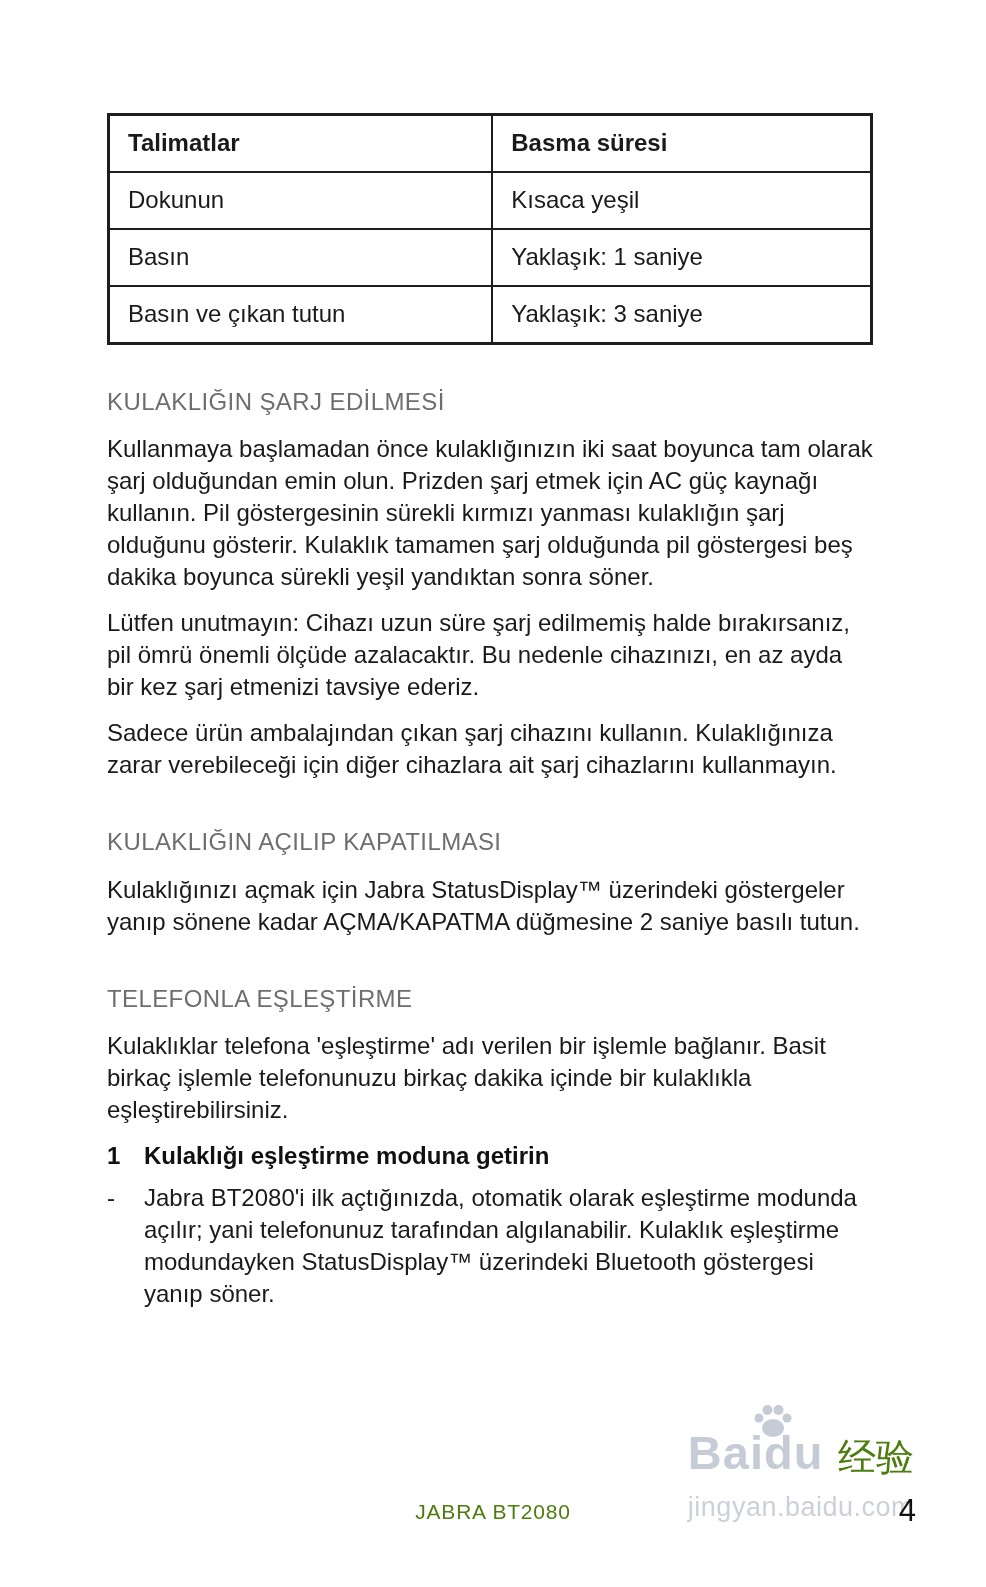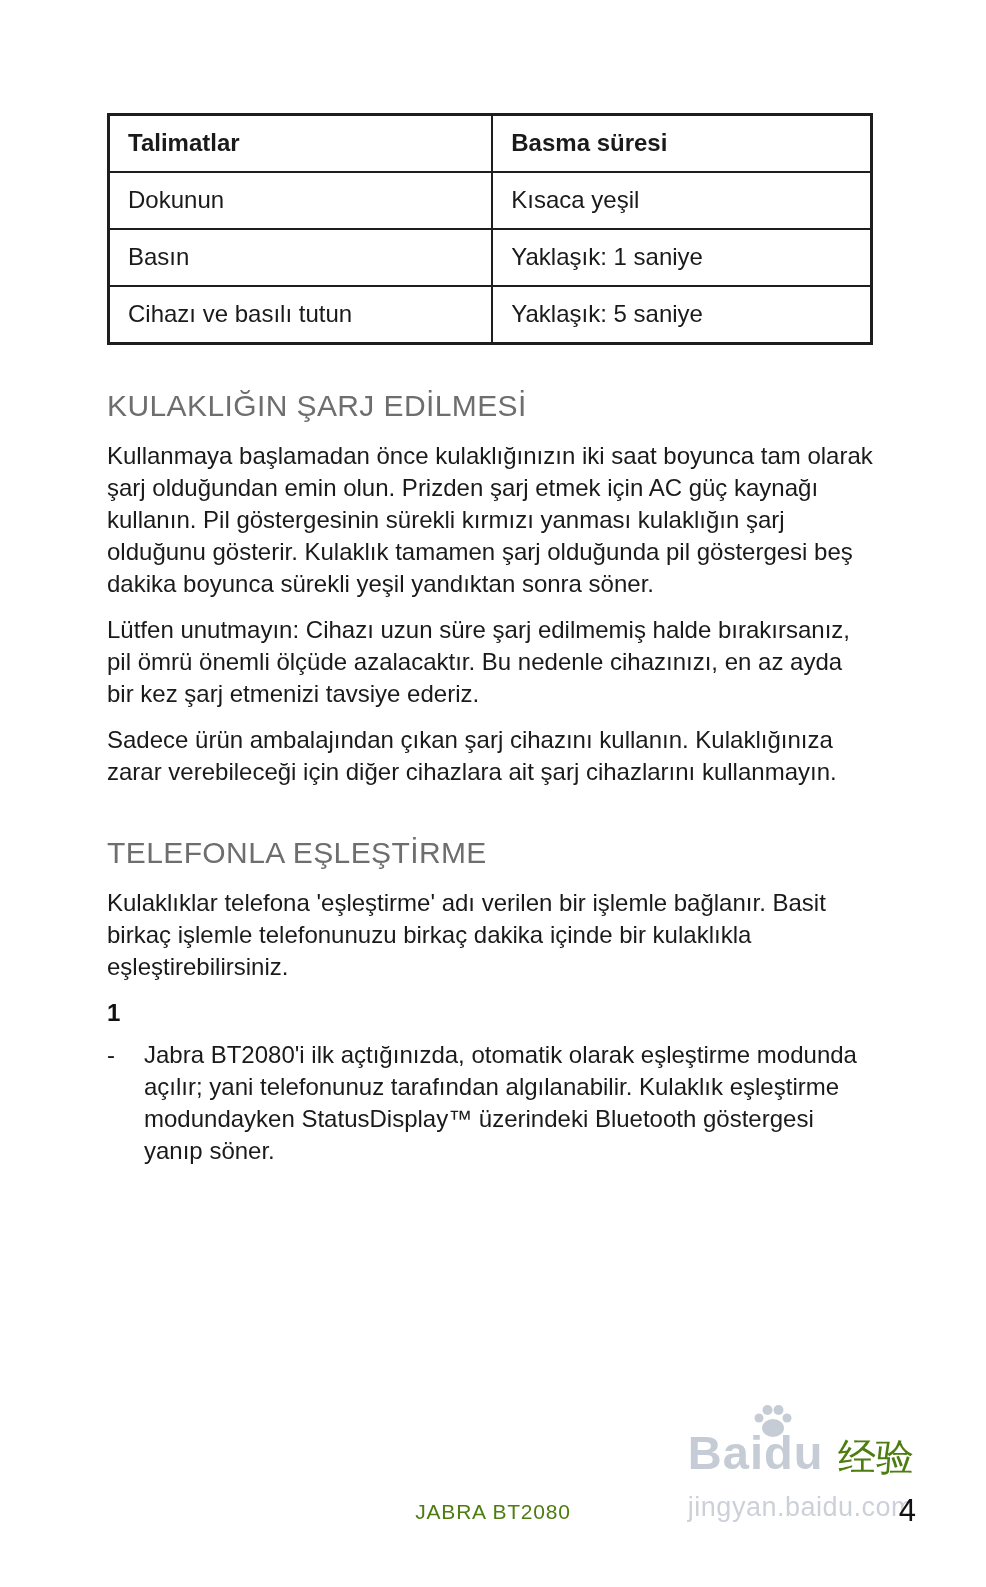--- a/index.html
+++ b/index.html
@@ -36,21 +36,21 @@
     padding: 13px 4px 14px 18px;
     font-weight: 400;
   }
   table.instr-table th {
     font-weight: 700;
   }
   table.instr-table .col1 { width: 50.3%; }
   table.instr-table .col2 { width: 49.7%; border-radius: 28px; }
   
   h2.section-heading {
-    font-size: 30px;
+    font-size: 24px;
     font-weight: 400;
     color: #6e6e6e;
     letter-spacing: 0.4px;
     margin: 48px 0 18px 0;
     line-height: 1.1;
   }
   h2.first {
     margin-top: 44px;
   }
   p.body-text {
@@ -158,40 +158,45 @@
       <tbody>
         <tr>
           <td>Dokunun</td>
           <td>Kısaca yeşil</td>
         </tr>
         <tr>
           <td>Basın</td>
           <td>Yaklaşık: 1 saniye</td>
         </tr>
         <tr>
-          <td>Cihazı ve basılı tutun</td>
-          <td>Yaklaşık: 5 saniye</td>
+          <td>Basın ve çıkan tutun</td>
+          <td>Yaklaşık: 3 saniye</td>
         </tr>
       </tbody>
     </table>
 
     <section>
       <h2 class="section-heading first">KULAKLIĞIN ŞARJ EDİLMESİ</h2>
       <p class="body-text">Kullanmaya başlamadan önce kulaklığınızın iki saat boyunca tam olarak şarj olduğundan emin olun. Prizden şarj etmek için AC güç kaynağı kullanın. Pil göstergesinin sürekli kırmızı yanması kulaklığın şarj olduğunu gösterir. Kulaklık tamamen şarj olduğunda pil göstergesi beş dakika boyunca sürekli yeşil yandıktan sonra söner.</p>
       <p class="body-text">Lütfen unutmayın: Cihazı uzun süre şarj edilmemiş halde bırakırsanız, pil ömrü önemli ölçüde azalacaktır. Bu nedenle cihazınızı, en az ayda bir kez şarj etmenizi tavsiye ederiz.</p>
       <p class="body-text">Sadece ürün ambalajından çıkan şarj cihazını kullanın. Kulaklığınıza zarar verebileceği için diğer cihazlara ait şarj cihazlarını kullanmayın.</p>
     </section>
 
+    <section>
+      <h2 class="section-heading">KULAKLIĞIN AÇILIP KAPATILMASI</h2>
+      <p class="body-text">Kulaklığınızı açmak için Jabra StatusDisplay™ üzerindeki göstergeler yanıp sönene kadar AÇMA/KAPATMA düğmesine 2 saniye basılı tutun.</p>
+    </section>
 
     <section>
       <h2 class="section-heading">TELEFONLA EŞLEŞTİRME</h2>
       <p class="body-text">Kulaklıklar telefona 'eşleştirme' adı verilen bir işlemle bağlanır. Basit birkaç işlemle telefonunuzu birkaç dakika içinde bir kulaklıkla eşleştirebilirsiniz.</p>
 
       <div class="step">
         <span class="step-num">1</span>
+        <span class="step-title">Kulaklığı eşleştirme moduna getirin</span>
       </div>
 
       <div class="bullet">
         <span class="bullet-marker">-</span>
         <span class="bullet-text">Jabra BT2080'i ilk açtığınızda, otomatik olarak eşleştirme modunda açılır; yani telefonunuz tarafından algılanabilir. Kulaklık eşleştirme modundayken StatusDisplay™ üzerindeki Bluetooth göstergesi yanıp söner.</span>
       </div>
     </section>
 
   </div>
 

